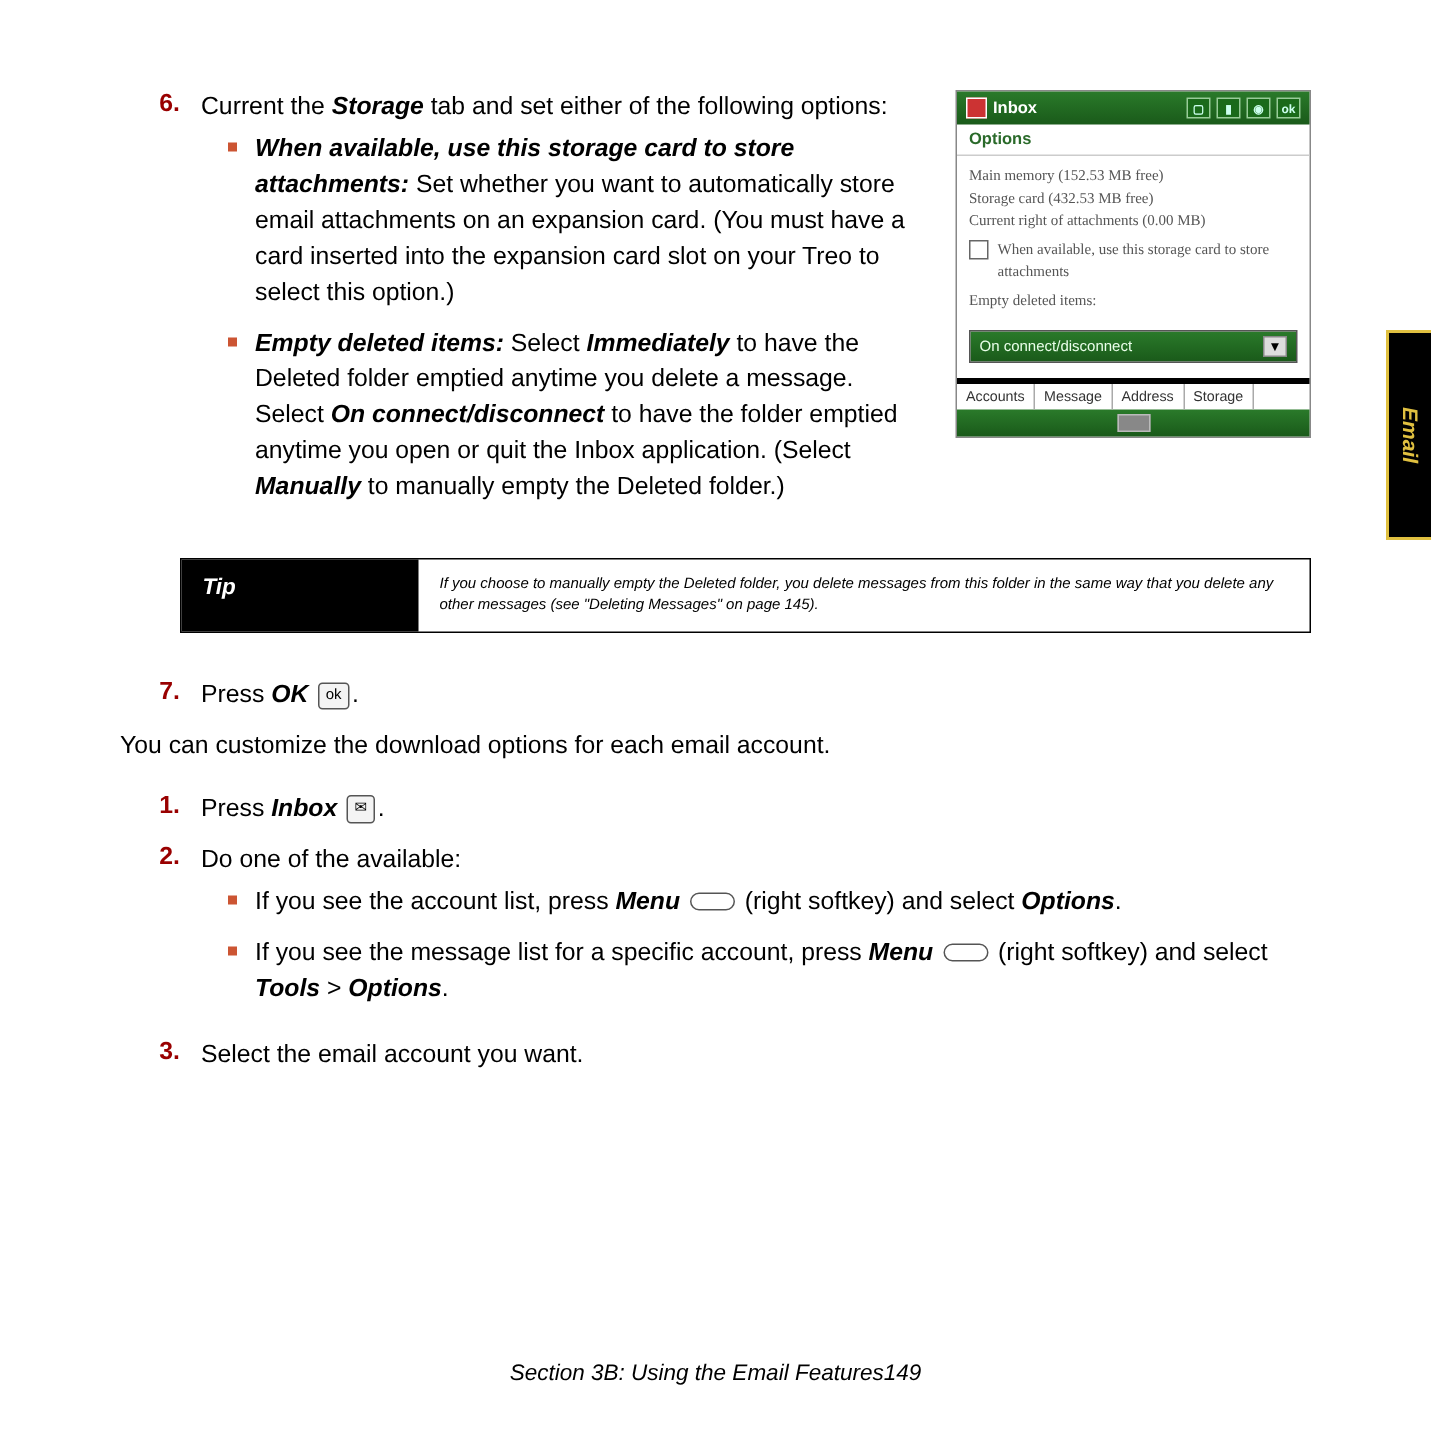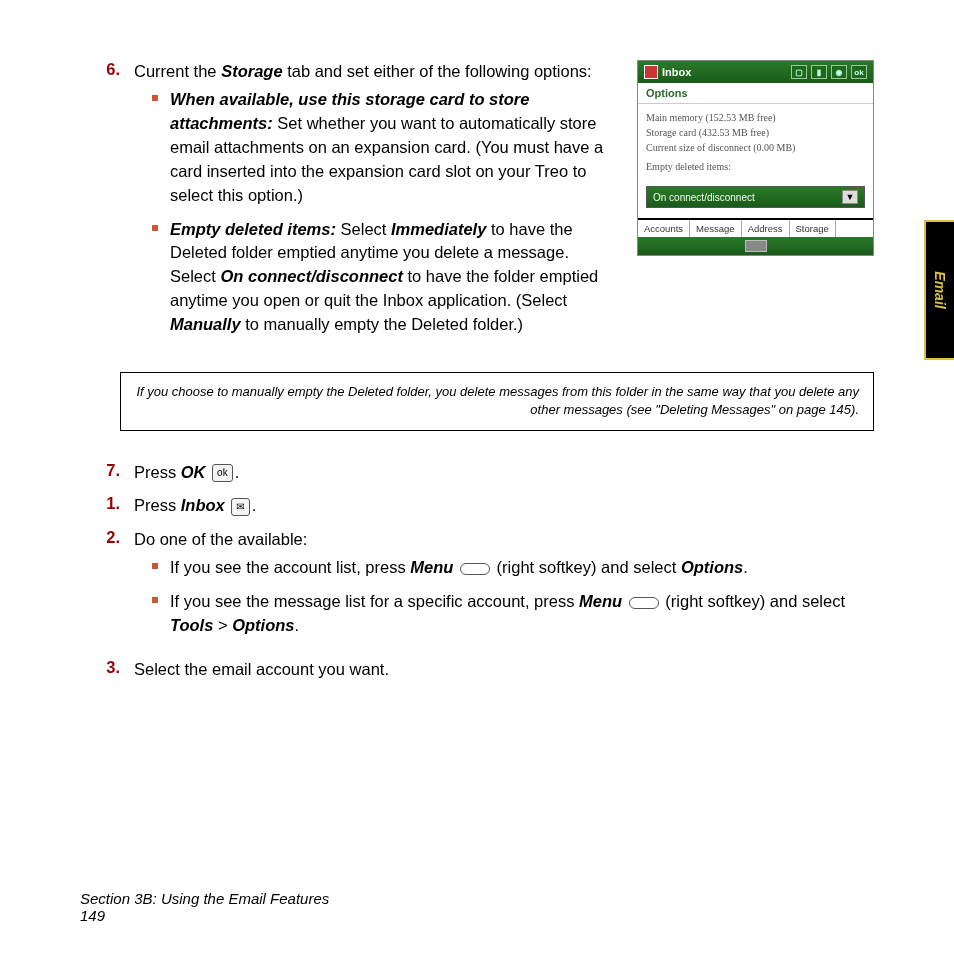--- a/index.html
+++ b/index.html
@@ -86,21 +86,21 @@
     padding:3px 6px;
     display:flex;
     justify-content:space-between;
     align-items:center;
     font-size:10px;
   }
   .shot-dropdown .arrow { background:#ddd; color:#000; width:14px; text-align:center; border:1px solid #888; font-size:9px; line-height:12px;}
   .shot-tabs {
     display:flex;
     margin:10px 0 0 0;
-    border-top:2px solid #000000;
+    border-top:4px solid #000000;
   }
   .shot-tabs div {
     padding:3px 6px;
     font-size:9.5px;
     border-right:1px solid #aaa;
     color:#333;
   }
   .shot-foot {
     background: linear-gradient(#2a7a2a,#1a5a1a);
     height:18px;
@@ -131,23 +131,22 @@
     color:#fff;
     font-style:italic;
     font-weight:bold;
     padding:10px 14px;
     font-size:15px;
   }
   .tip-body {
     flex:1;
     padding:10px 14px;
     font-style:italic;
-    font-size:13px;
+    font-size:10px;
     line-height:1.4;
-    text-align:right;
   }
   .ok-pill {
     display:inline-flex; align-items:center; justify-content:center;
     border:1px solid #555; border-radius:3px;
     padding:1px 4px; font-size:10px; vertical-align:middle;
     background:#f4f4f4; margin:0 2px;
   }
   .menu-pill {
     display:inline-block;
     border:1px solid #555;
@@ -162,21 +161,20 @@
     font-size:22px;
     margin: 25px 0 15px 0;
   }
   .intro { margin: 0 0 18px 0; line-height:1.45;}
   .footer {
     position:absolute;
     bottom:30px; left:80px; right:80px;
     display:flex; justify-content:center;
     font-style:italic;
     font-size:15px;
-    flex-direction:column;
   }
 </style>
 </head>
 <body>
 
 <div class="page">
 
   <div class="side-tab">
     <span>Email</span>
   </div>
@@ -188,21 +186,25 @@
       <span class="spacer"></span>
       <span class="ticon">▢</span>
       <span class="ticon">▮</span>
       <span class="ticon">◉</span>
       <span class="ticon">ok</span>
     </div>
     <div class="shot-options">Options</div>
     <div class="shot-body">
       <div>Main memory (152.53 MB free)</div>
       <div>Storage card (432.53 MB free)</div>
-      <div>Current size of disconnect (0.00 MB)</div>
+      <div>Current right of attachments (0.00 MB)</div>
+      <div class="shot-check">
+        <span class="box"></span>
+        <span>When available, use this storage card to store attachments</span>
+      </div>
       <div style="margin-top:4px;">Empty deleted items:</div>
     </div>
     <div class="shot-dropdown">
       <span>On connect/disconnect</span>
       <span class="arrow">▼</span>
     </div>
     <div class="shot-tabs">
       <div>Accounts</div>
       <div>Message</div>
       <div>Address</div>
@@ -228,30 +230,32 @@
       <div class="sub-bullet">
         <div class="sq"></div>
         <div class="sb-body">
           <span class="bi">Empty deleted items:</span><span> Select </span><span class="bi">Immediately</span><span> to have the Deleted folder emptied anytime you delete a message. Select </span><span class="bi">On connect/disconnect</span><span> to have the folder emptied anytime you open or quit the Inbox application. (Select </span><span class="bi">Manually</span><span> to manually empty the Deleted folder.)</span>
         </div>
       </div>
     </div>
   </div>
 
   <div class="tip-box">
+    <div class="tip-label">Tip</div>
     <div class="tip-body">If you choose to manually empty the Deleted folder, you delete messages from this folder in the same way that you delete any other messages (see "Deleting Messages" on page 145).</div>
   </div>
 
   <div class="step-block">
     <div class="step-num">7.</div>
     <div class="step-body">
       <span>Press </span><span class="bi">OK</span><span> </span><span class="ok-pill">ok</span><span>.</span>
     </div>
   </div>
 
+  <p class="intro">You can customize the download options for each email account.</p>
 
   <div class="step-block">
     <div class="step-num">1.</div>
     <div class="step-body">
       <span>Press </span><span class="bi">Inbox</span><span> </span><span class="ok-pill">✉</span><span>.</span>
     </div>
   </div>
 
   <div class="step-block">
     <div class="step-num">2.</div>

